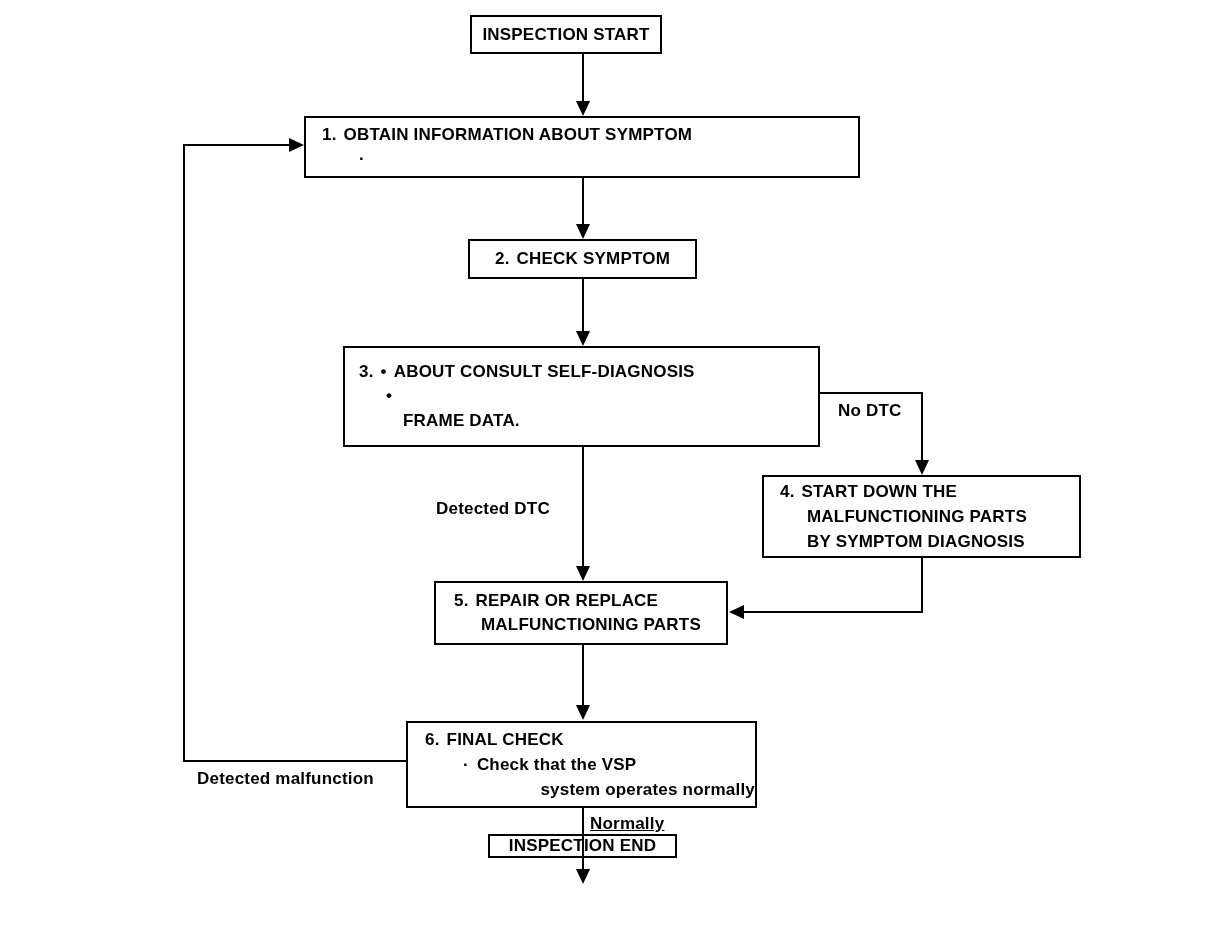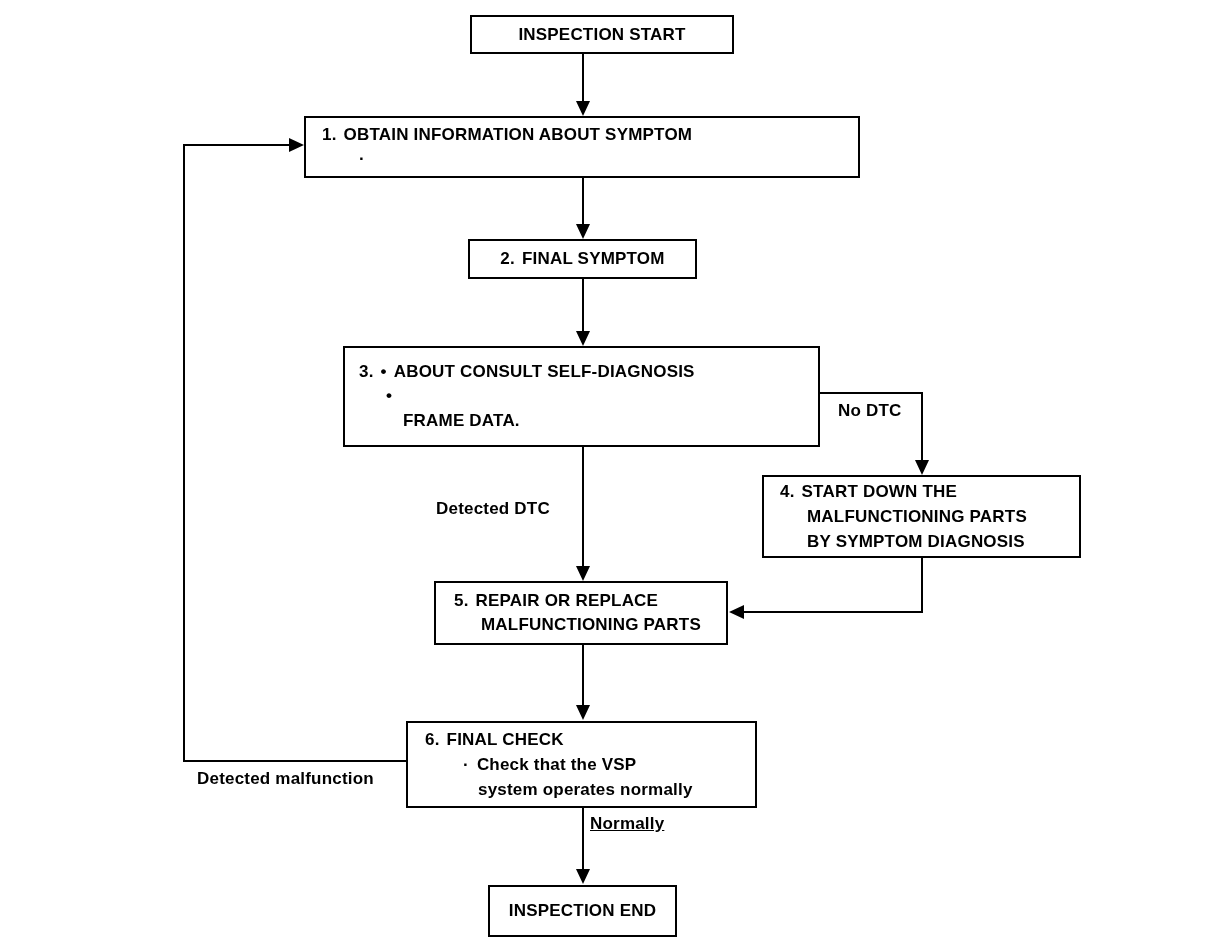--- a/index.html
+++ b/index.html
@@ -79,38 +79,38 @@
     position: absolute;
     white-space: nowrap;
     letter-spacing: 0.2px;
   }
 </style>
 </head>
 <body>
 
 <div class="stage">
 
-  <div class="box centered" style="left:470px; top:15px; width:264px; height:39px;">
+  <div class="box centered" style="left:470px; top:15px; width:192px; height:39px;">
     <span>INSPECTION START</span>
   </div>
 
   <div class="box" style="left:304px; top:116px; width:556px; height:62px; padding-left:16px;">
     <div class="row">
       <span class="num">1.</span>
       <span>OBTAIN INFORMATION ABOUT SYMPTOM</span>
     </div>
     <div class="sub-dot" style="padding-left:37px;">
       <span class="dot">·</span>
     </div>
   </div>
 
   <div class="box centered" style="left:468px; top:239px; width:229px; height:40px;">
     <div class="row">
       <span class="num">2.</span>
-      <span>FINAL SYMPTOM</span>
+      <span>CHECK SYMPTOM</span>
     </div>
   </div>
 
   <div class="box" style="left:343px; top:346px; width:477px; height:101px; padding-left:14px; line-height:24.5px;">
     <div class="row">
       <span class="num">3.</span>
       <span class="bullet">•</span>
       <span>ABOUT CONSULT SELF-DIAGNOSIS</span>
     </div>
     <div class="row indent1">
@@ -146,26 +146,26 @@
 
   <div class="box" style="left:406px; top:721px; width:351px; height:87px; padding-left:17px; line-height:25px;">
     <div class="row">
       <span class="num">6.</span>
       <span>FINAL CHECK</span>
     </div>
     <div class="sub-dot" style="padding-left:38px;">
       <span class="dot">·</span>
       <span>Check that the VSP</span>
     </div>
-    <div style="padding-left:53px;">
+    <div style="padding-left:53px;text-align:right;">
       <span>system operates normally</span>
     </div>
   </div>
 
-  <div class="box centered" style="left:488px; top:885px; width:189px; height:52px;">
+  <div class="box centered" style="left:488px; top:834px; width:189px; height:24px;">
     <span>INSPECTION END</span>
   </div>
 
   <div class="vline" style="left:582px; top:54px; height:49px;"></div>
   <div class="arrow down" style="left:576px; top:101px;"></div>
 
   <div class="vline" style="left:582px; top:178px; height:48px;"></div>
   <div class="arrow down" style="left:576px; top:224px;"></div>
 
   <div class="vline" style="left:582px; top:279px; height:54px;"></div>

